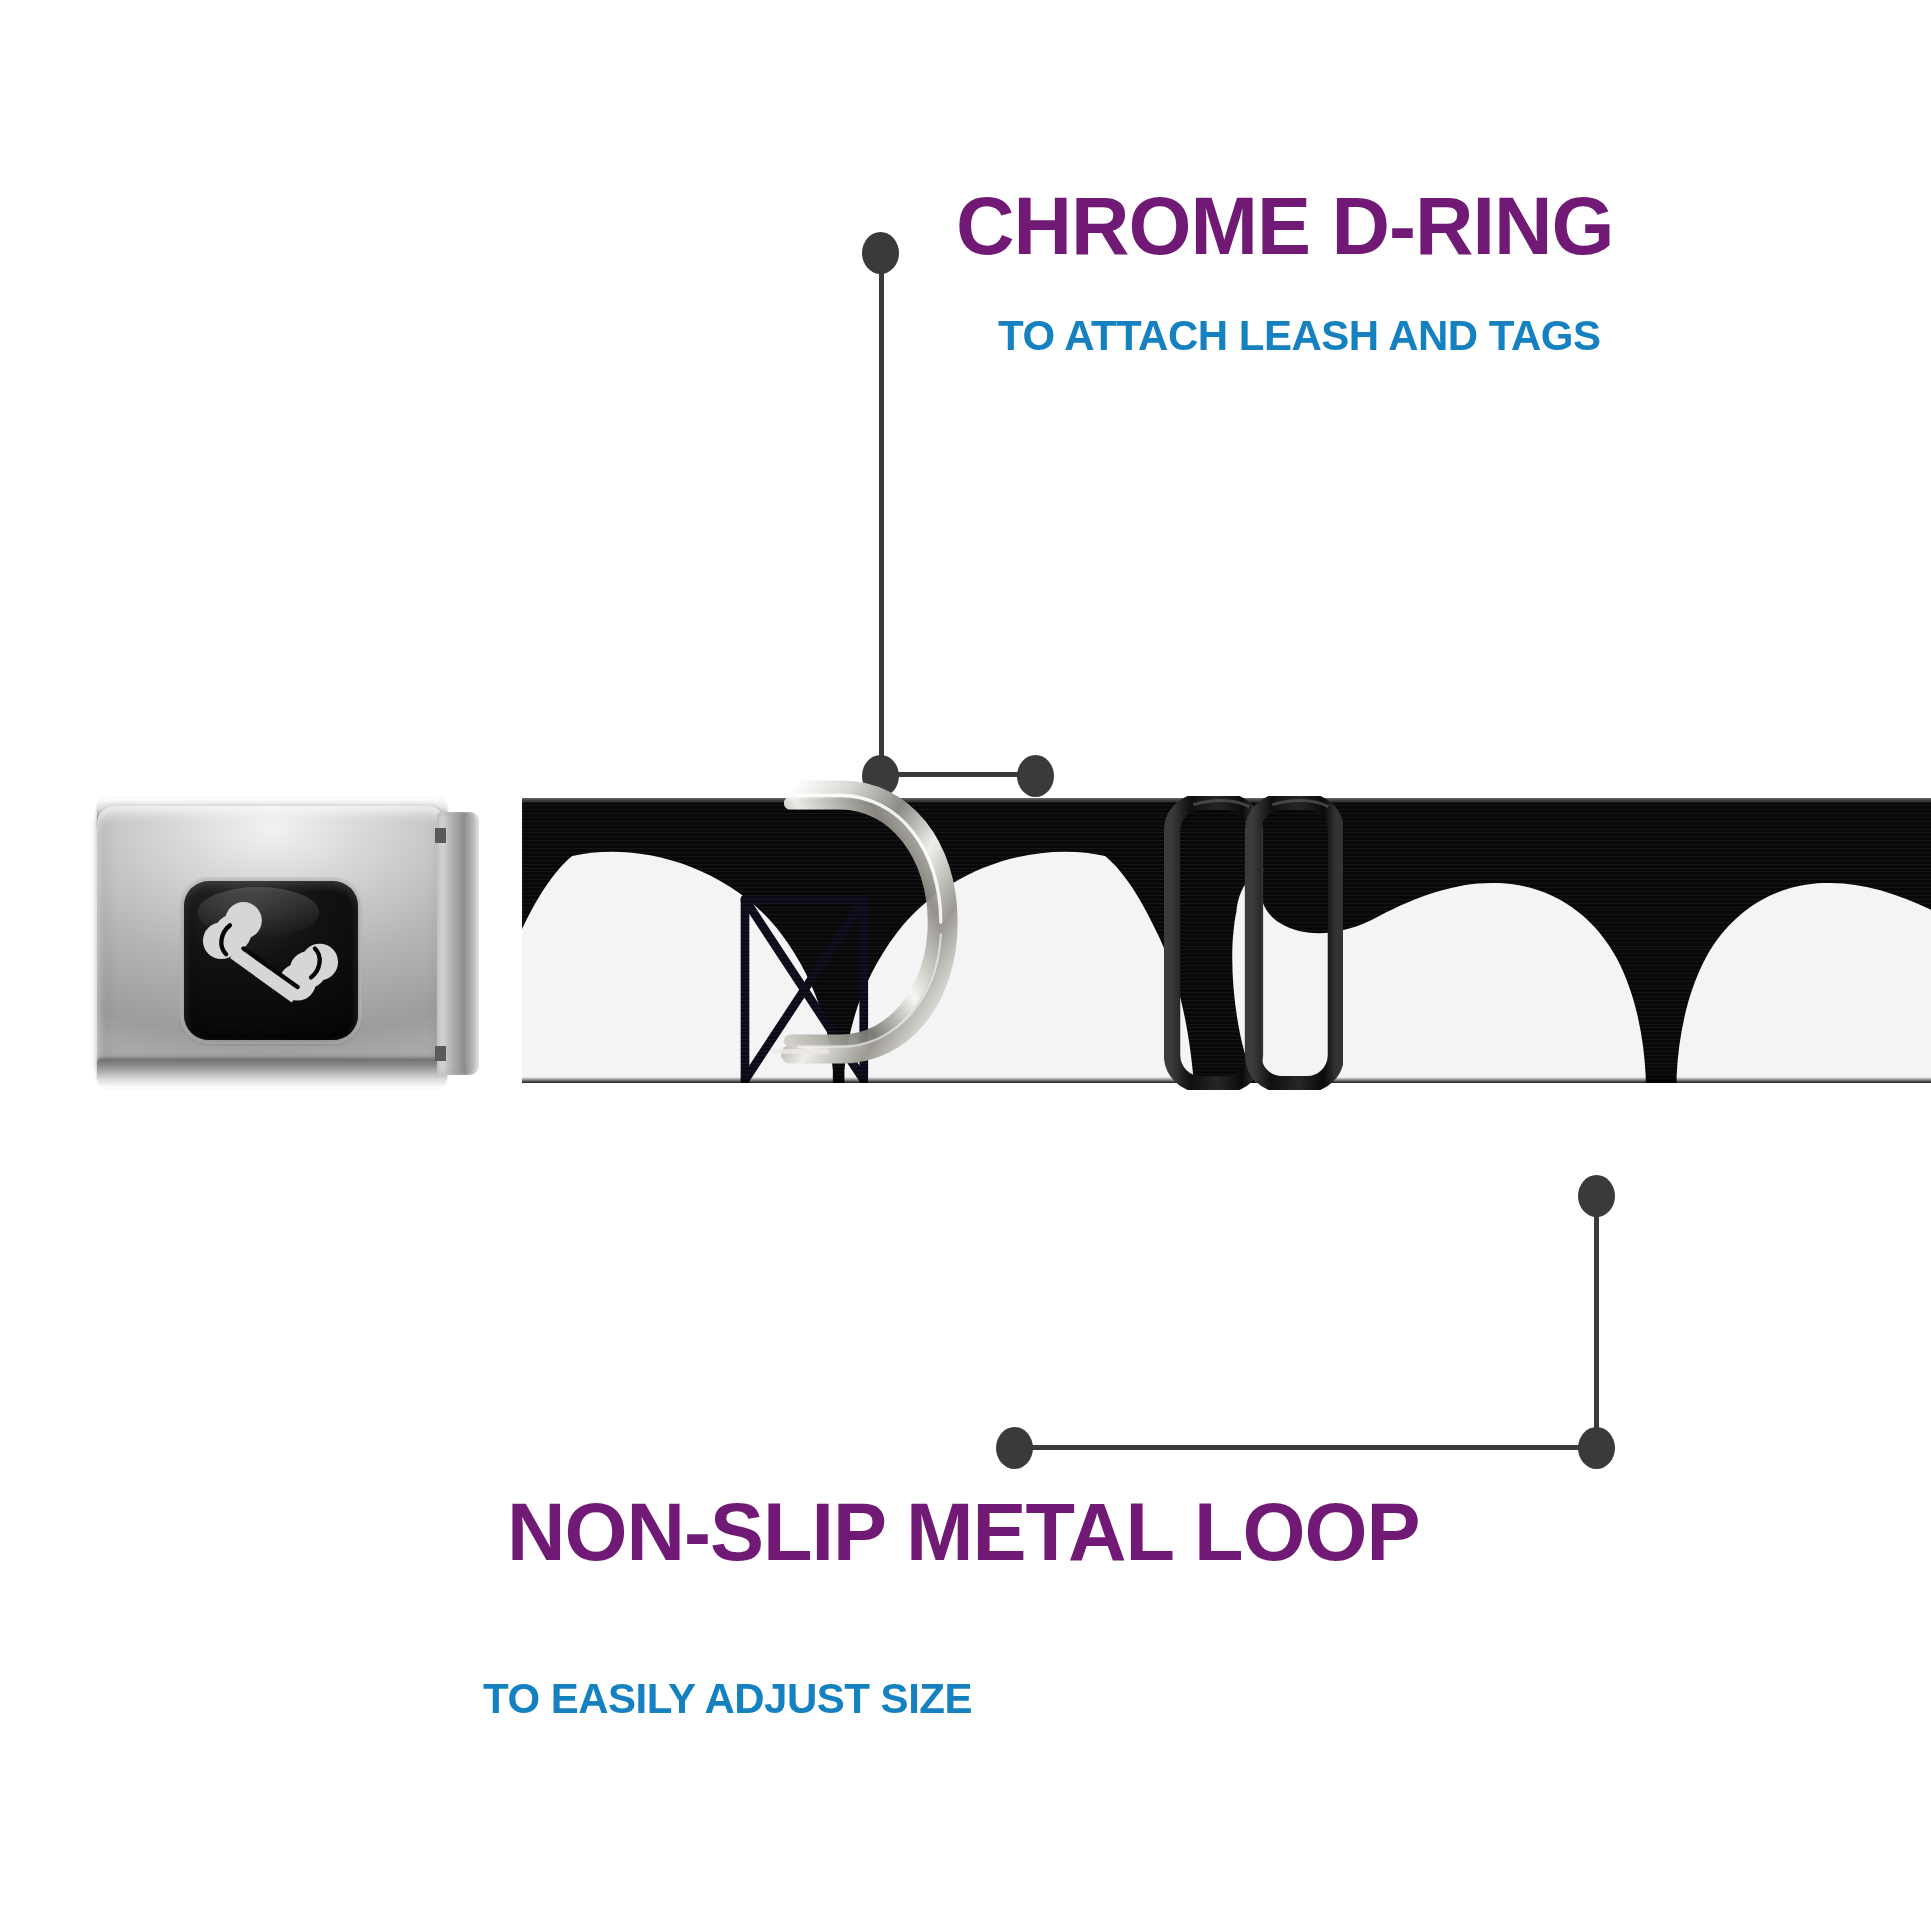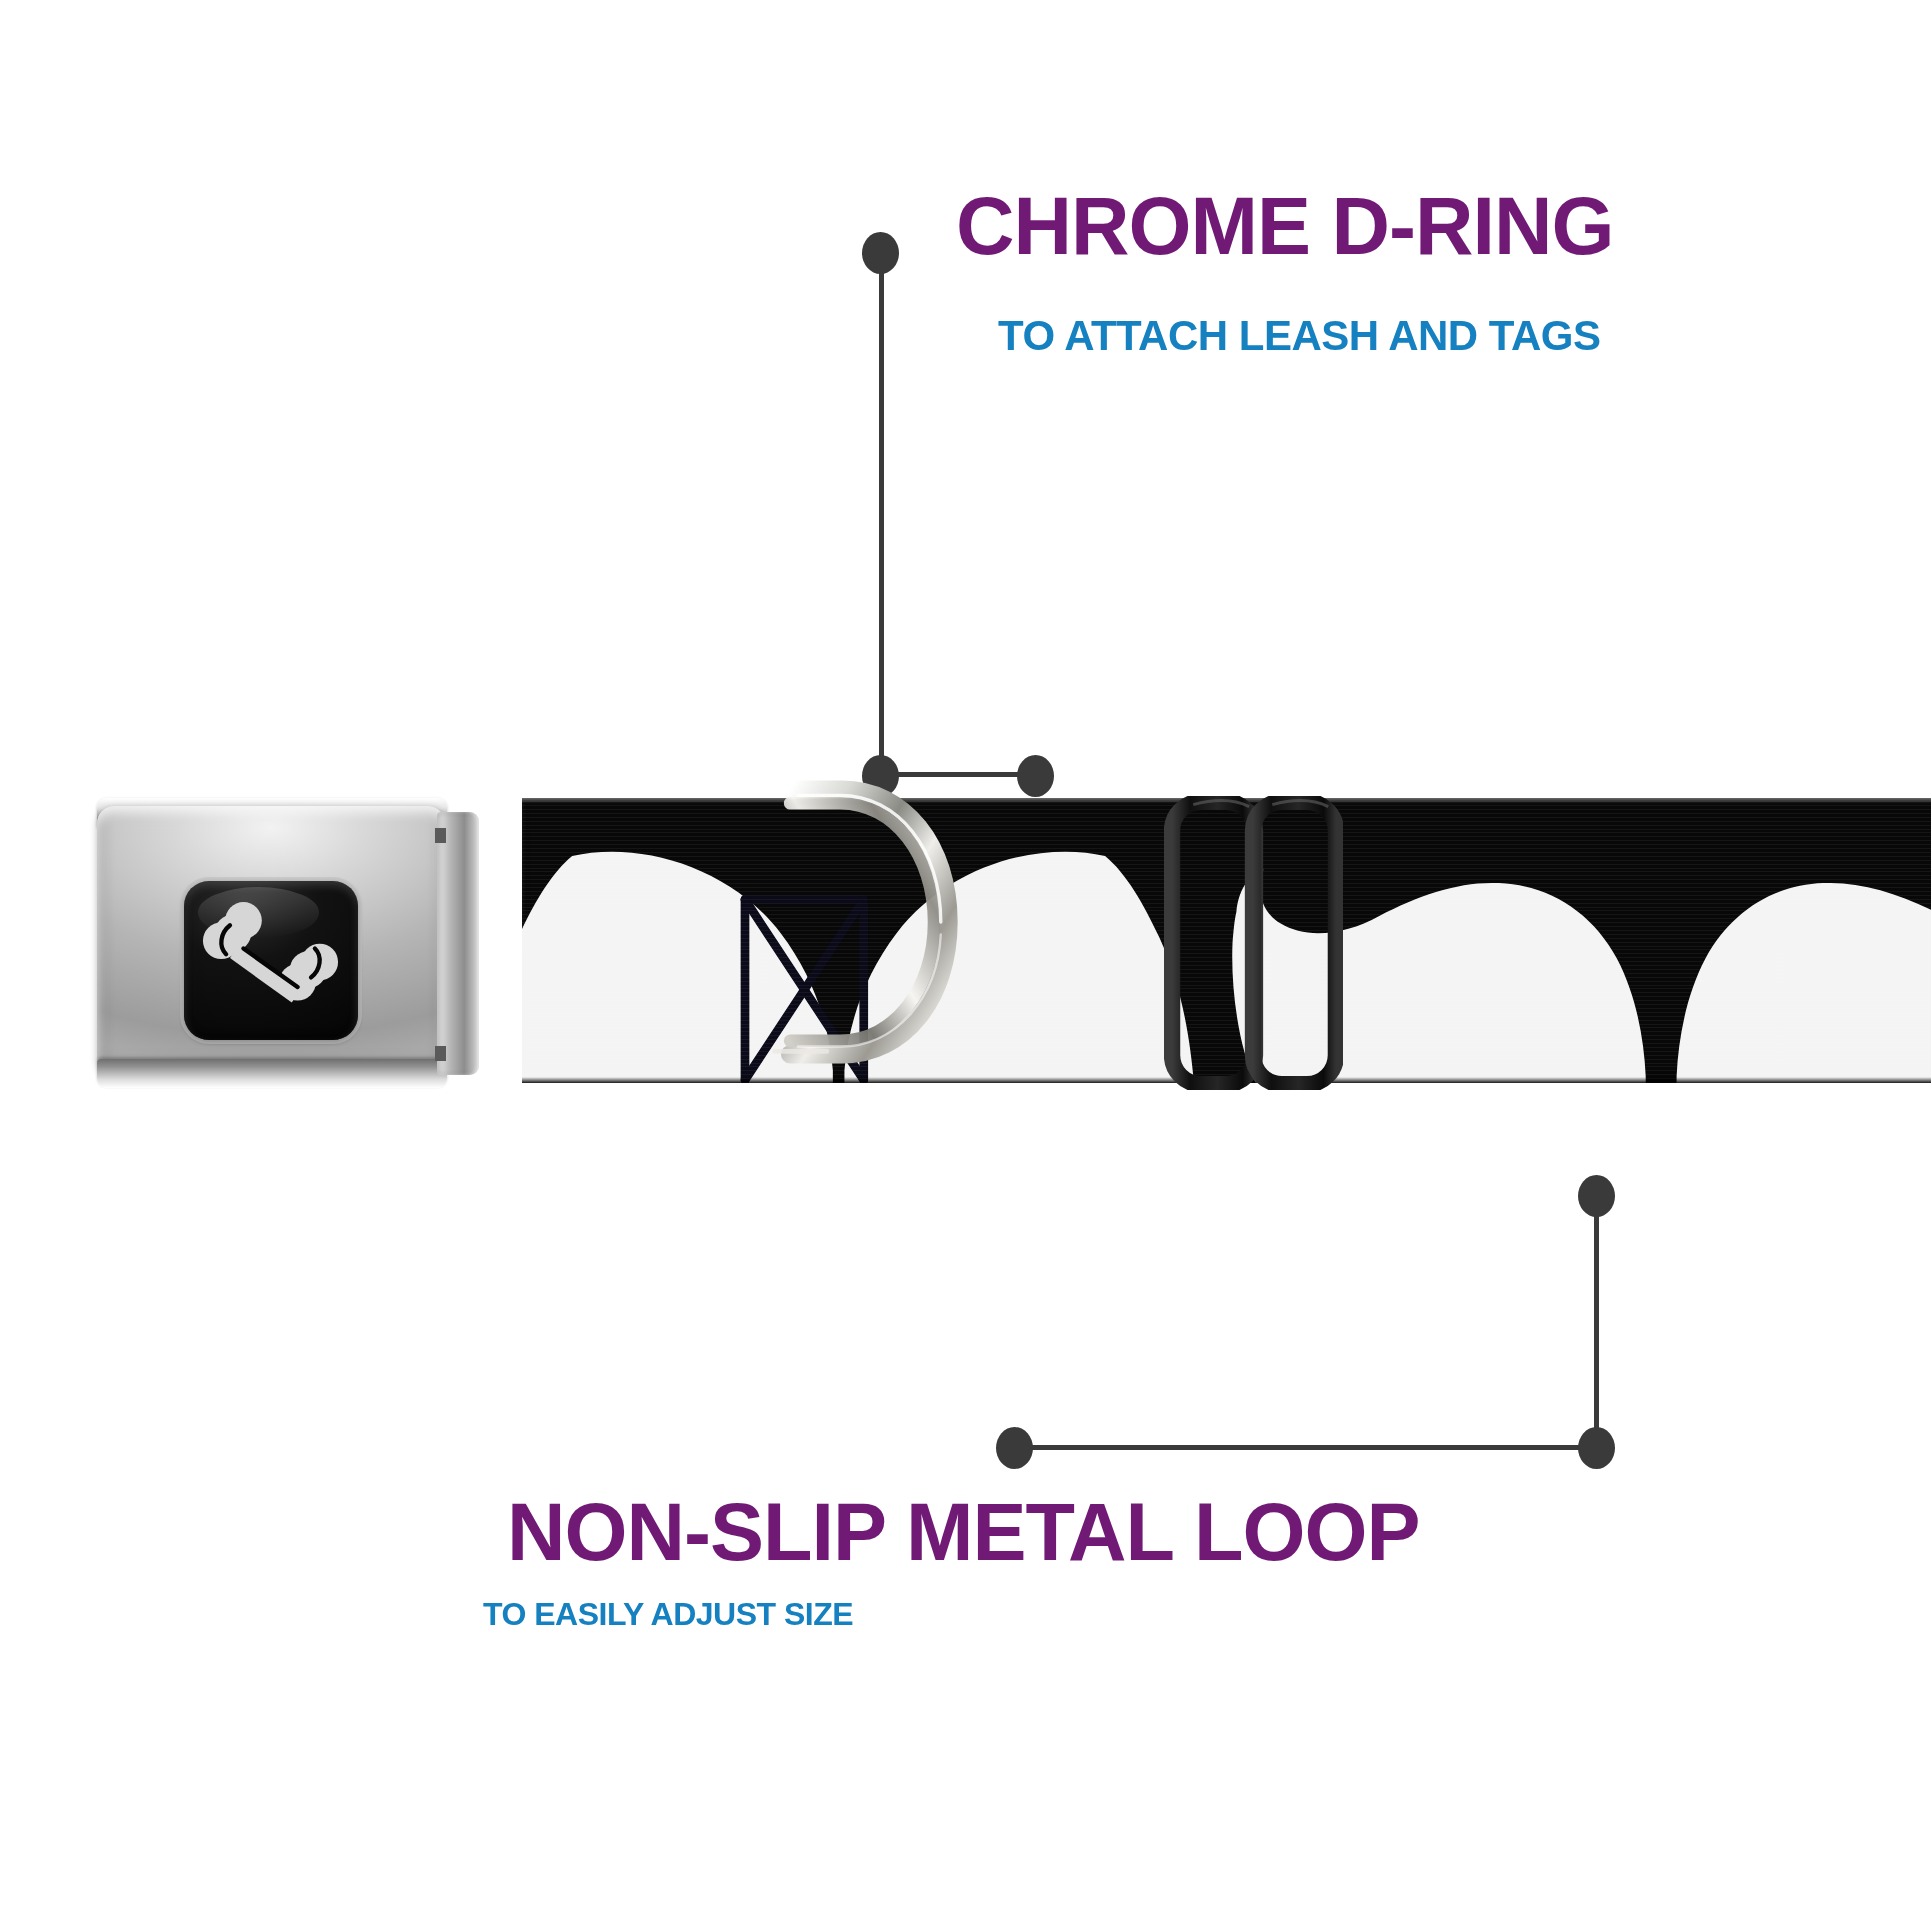--- a/index.html
+++ b/index.html
@@ -53,22 +53,22 @@
     top: 315px;
     font-size: 42px;
   }
   #title-loop {
     left: 507px;
     top: 1492px;
     font-size: 81px;
   }
   #sub-loop {
     left: 483px;
-    top: 1598px;
-    font-size: 32px;
+    top: 1678px;
+    font-size: 42px;
   }
 
   
   .leader-line {
     position: absolute;
     background: #3a3a3a;
   }
   .leader-dot {
     position: absolute;
     background: #3a3a3a;

